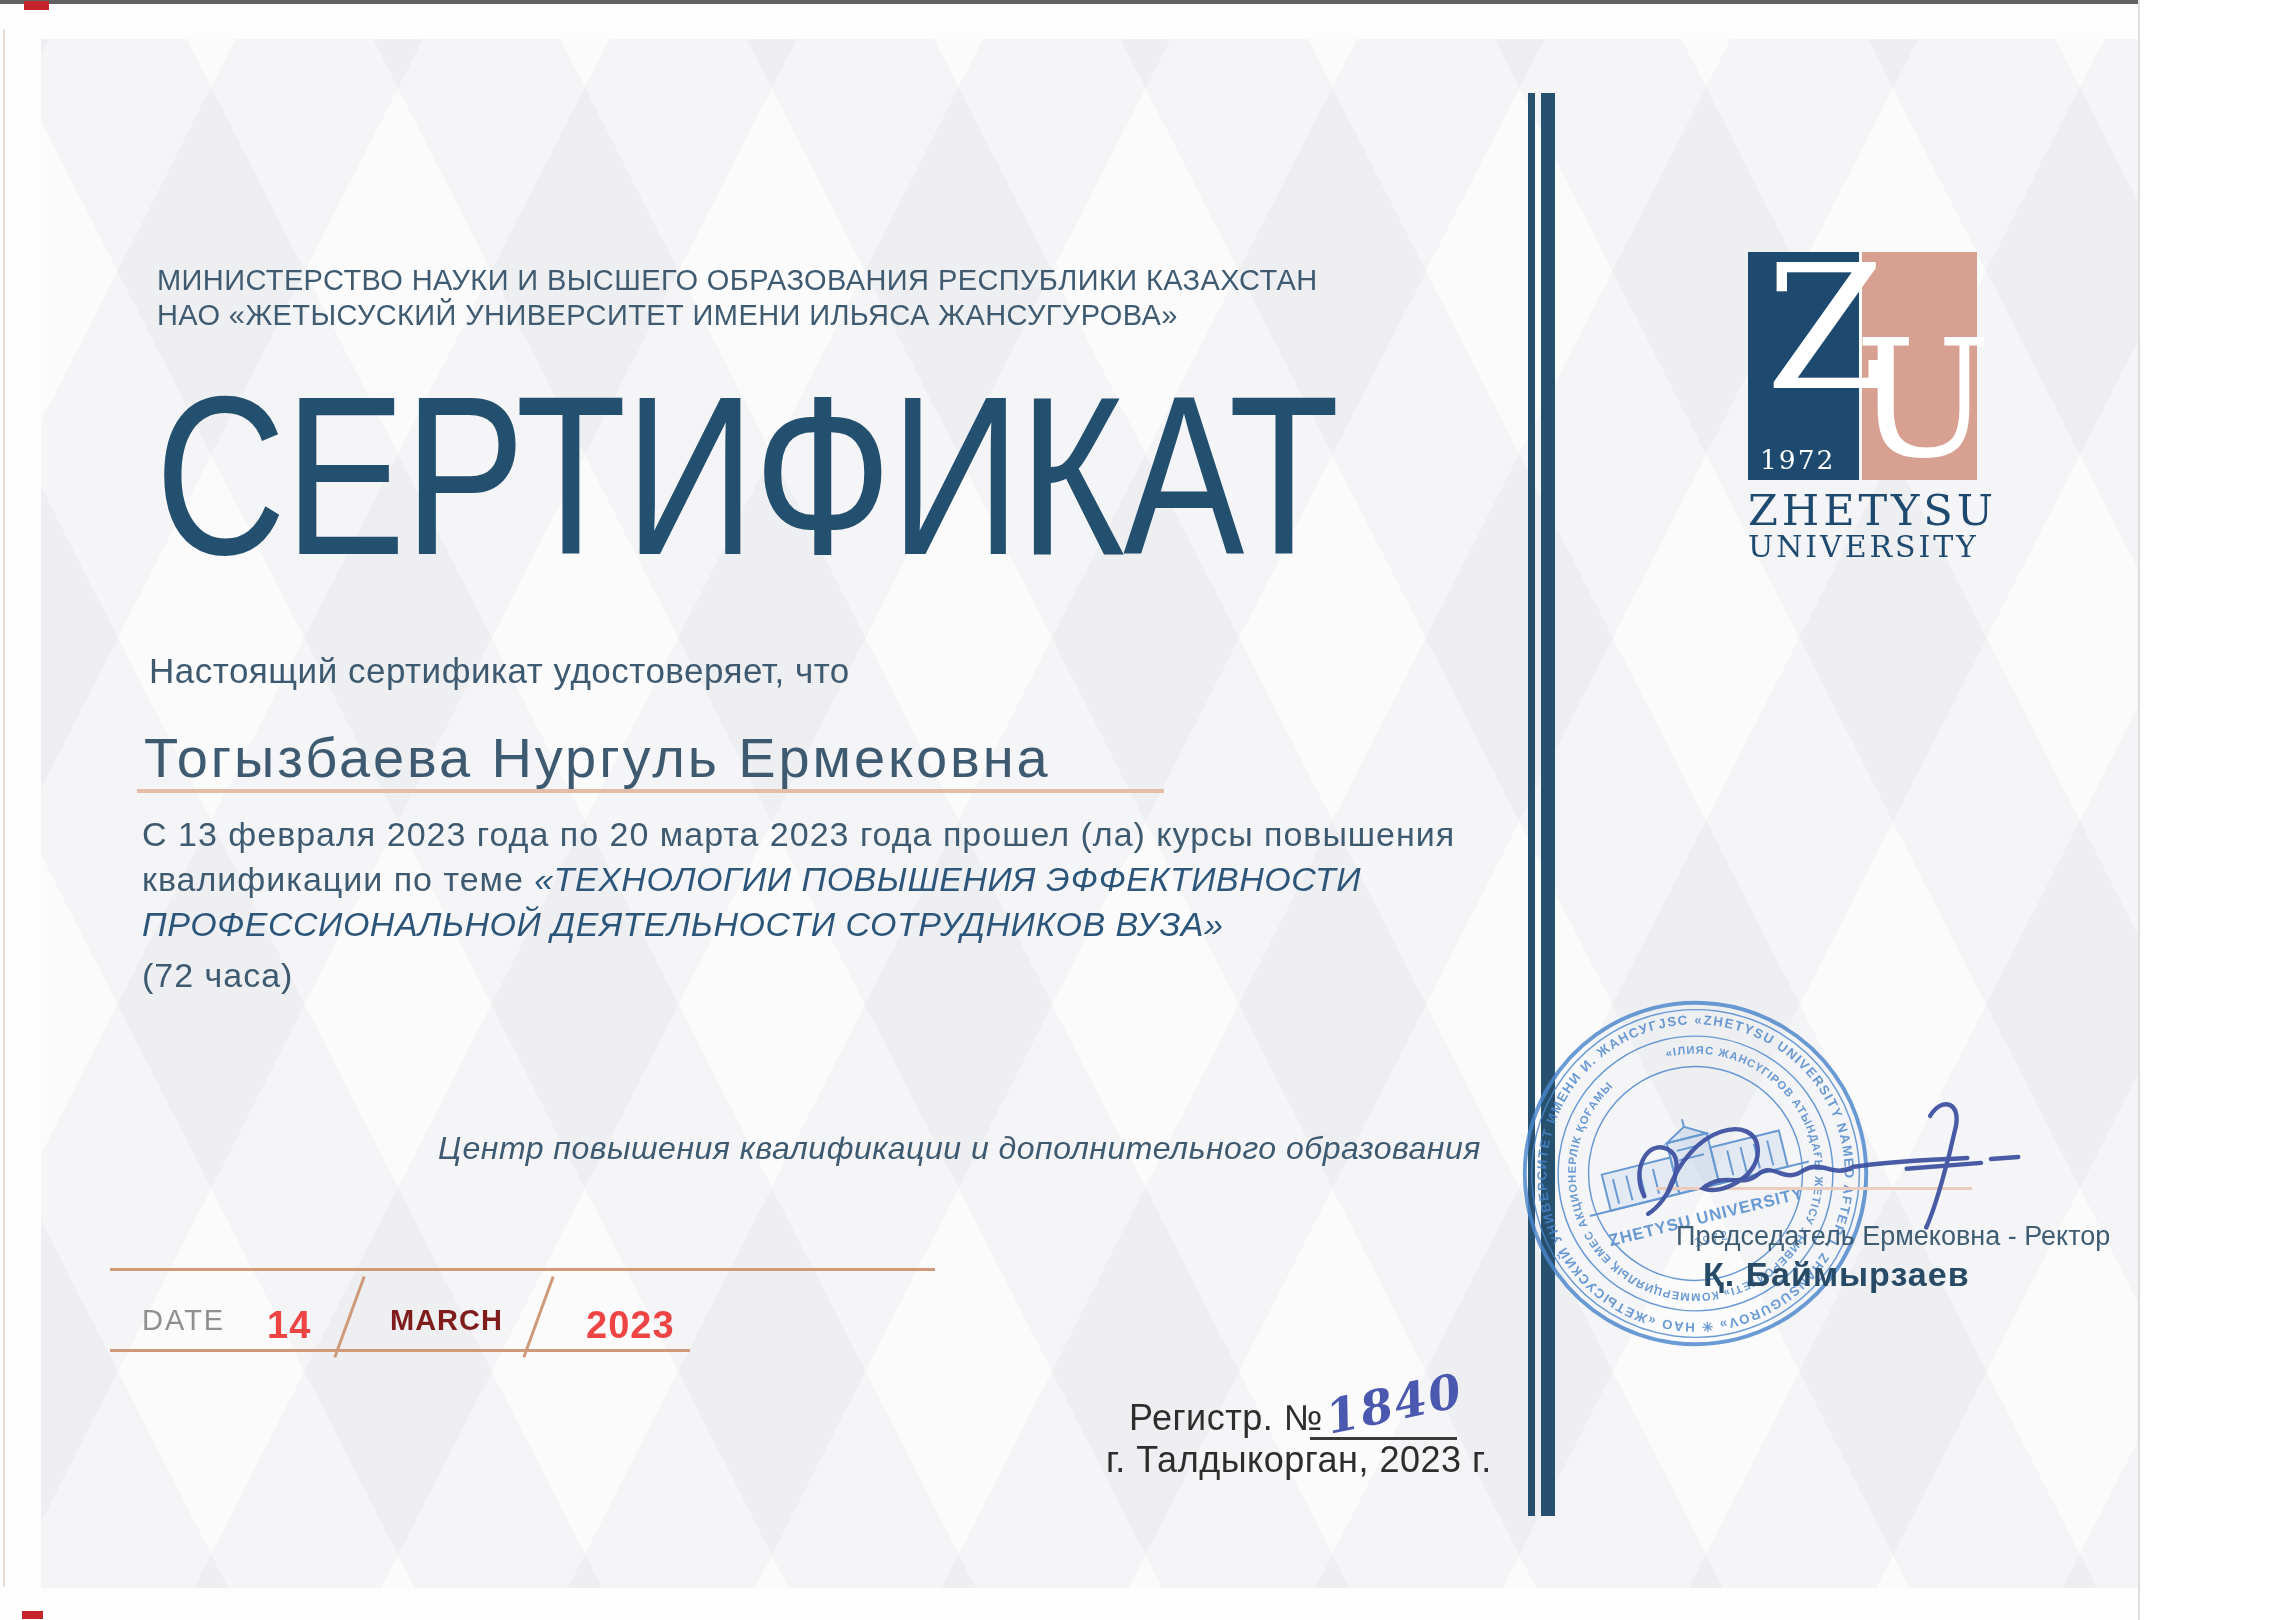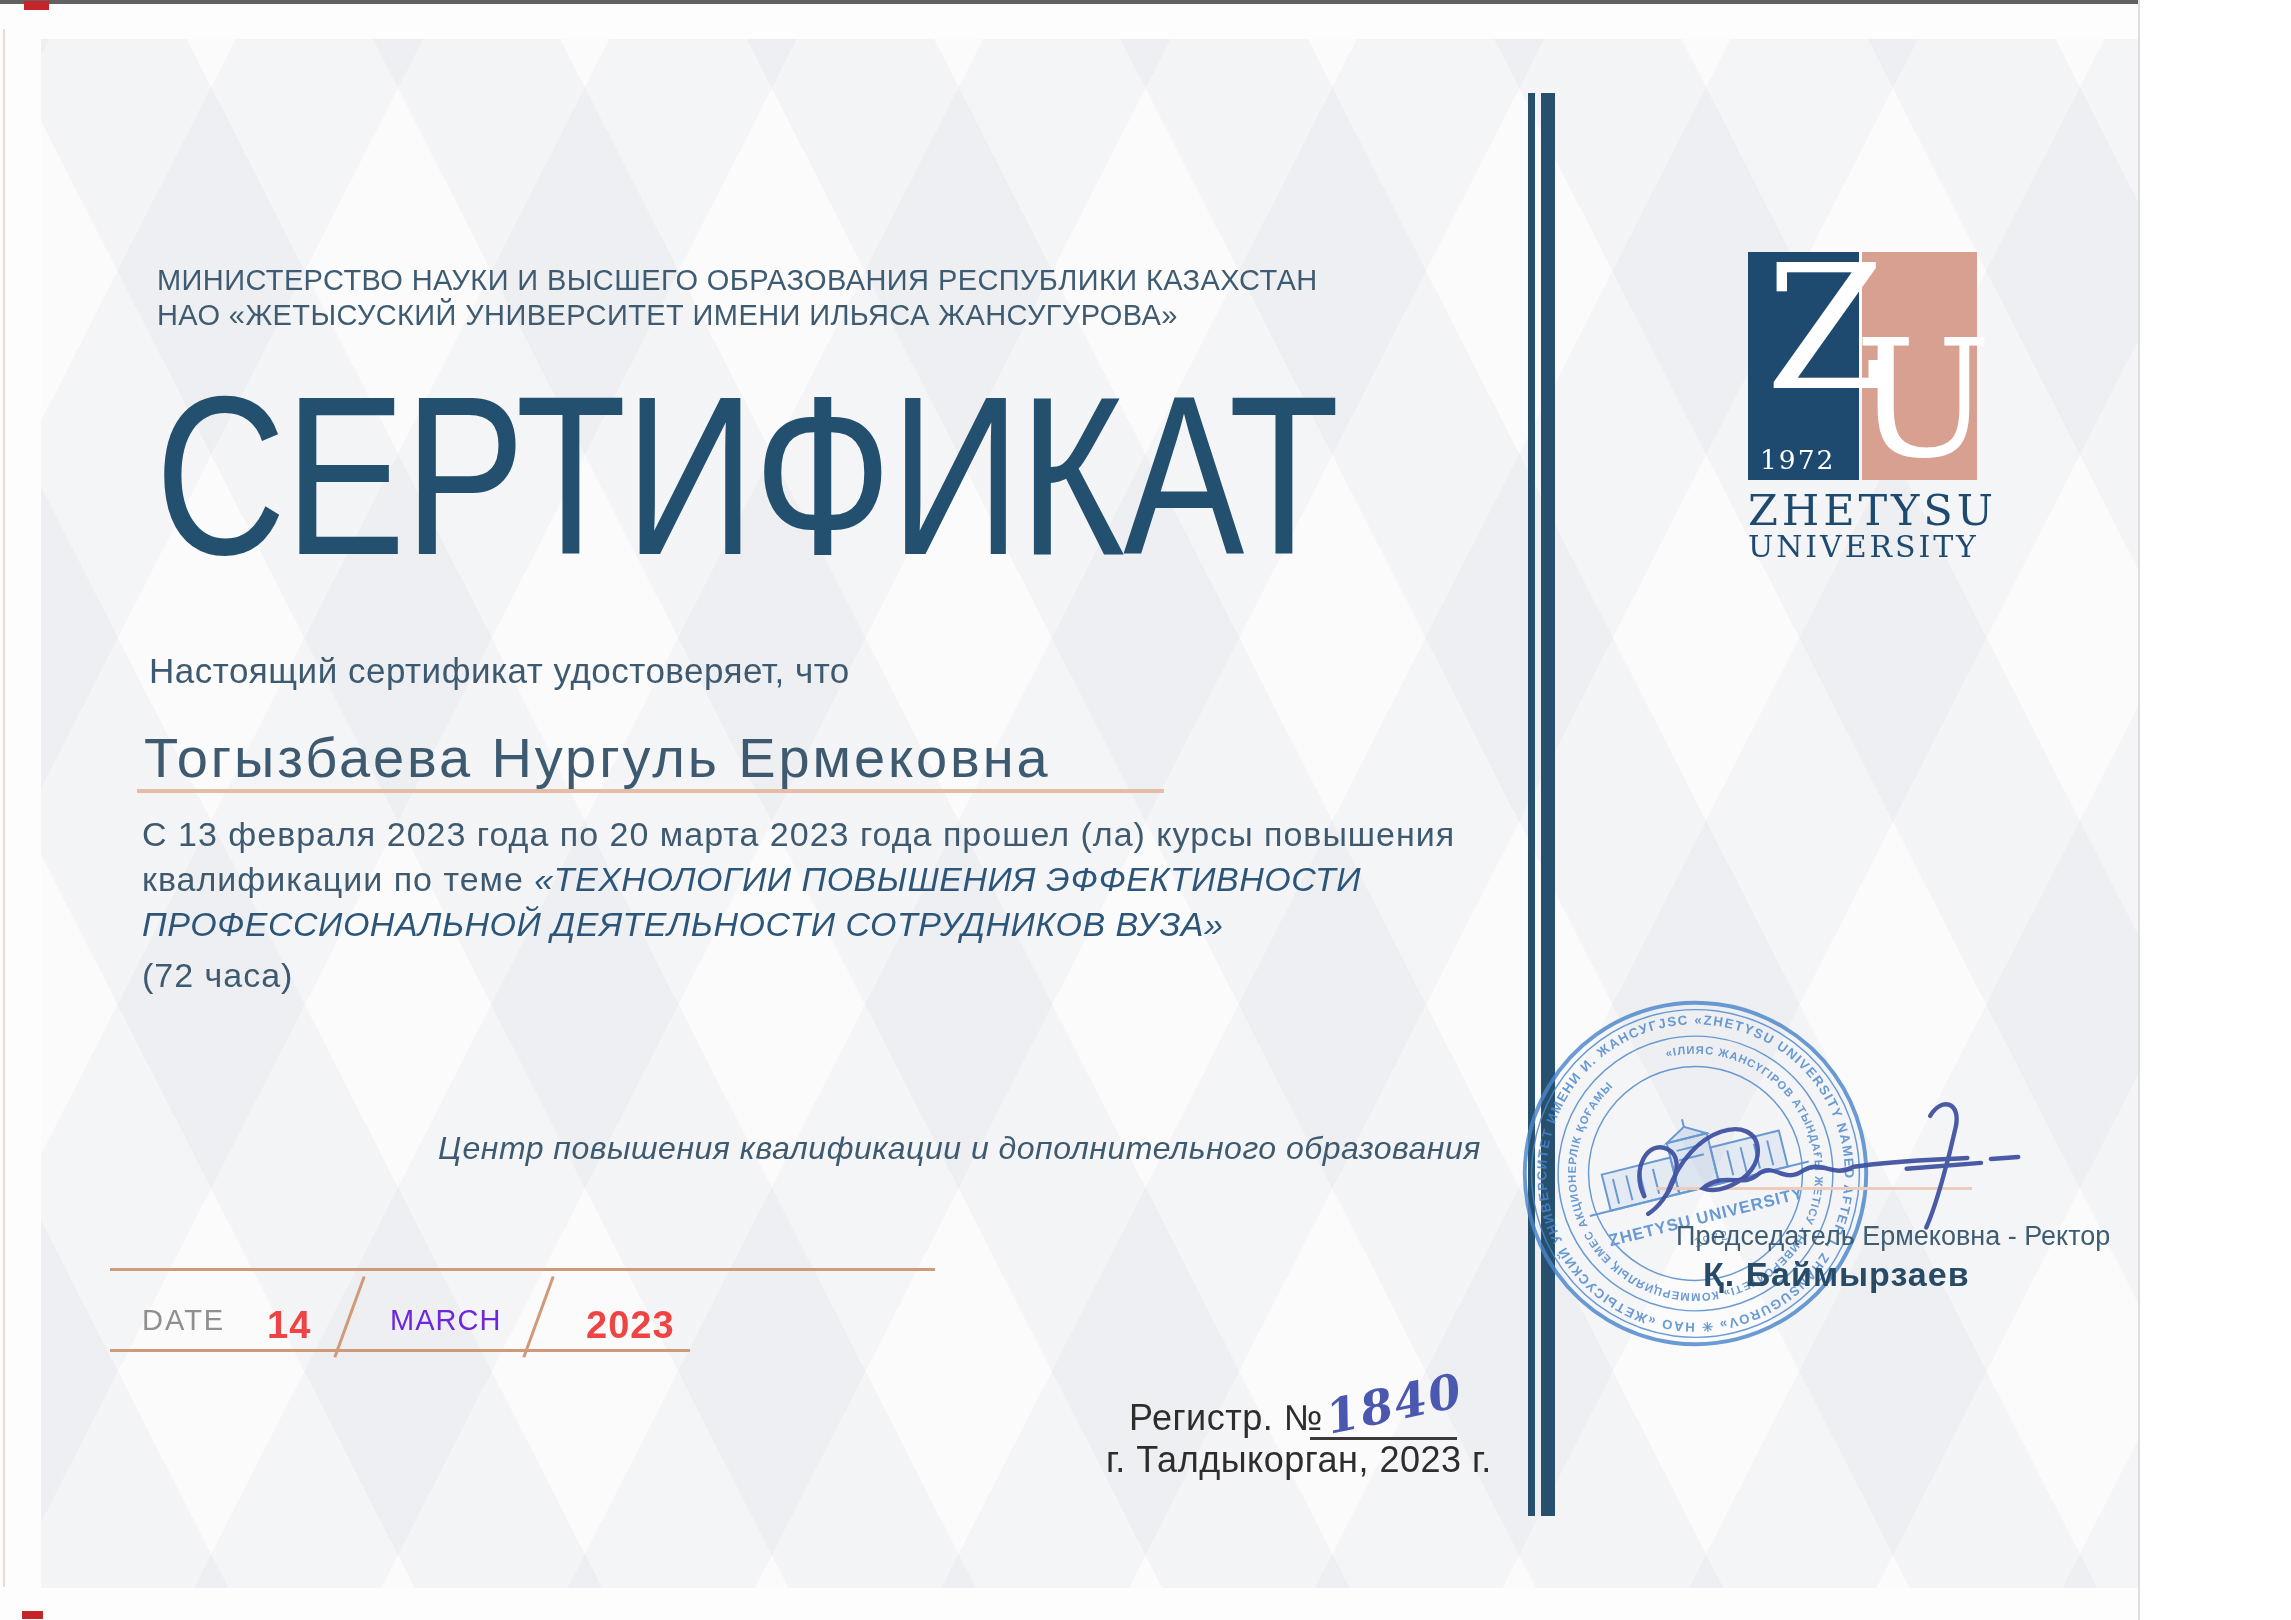--- a/index.html
+++ b/index.html
@@ -27,21 +27,21 @@
   .certifies{font-size:35px;color:#3d5a70;letter-spacing:0.5px;}
   .recipient{font-size:56px;color:#3d5a70;letter-spacing:2.9px;white-space:nowrap;}
   .name-underline{background:#e5bda6;height:3.9px;}
   .bodyline{font-size:34px;line-height:45px;letter-spacing:1px;color:#3d5a70;white-space:nowrap;}
   .boldtheme{font-weight:400;font-style:italic;color:#2c557a;letter-spacing:0.5px;}
   .issuer{font-size:32px;font-style:italic;color:#3d5a70;letter-spacing:0.5px;white-space:nowrap;}
   .hline{background:#cf9a79;height:3.4px;}
   .slash{width:3.4px;height:86px;background:#cf9a79;transform:rotate(20deg);}
   .date-label{font-size:29px;color:#8f8f8f;letter-spacing:2px;}
   .date-val{font-size:38px;color:#ef4444;font-weight:600;letter-spacing:1px;}
-  .date-month{font-size:29px;color:#6d28d9;font-weight:400;letter-spacing:1px;}
+  .date-month{font-size:29px;color:#7f1d1d;font-weight:700;letter-spacing:1px;}
   .reg-text{font-size:36px;color:#2d2d2d;letter-spacing:0.5px;white-space:nowrap;}
   .reg-number{
     font-family:"DejaVu Serif",serif;font-style:italic;font-weight:700;
     font-size:47px;color:#4b58b0;transform:rotate(-12deg);letter-spacing:2px;
   }
   .reg-underline{background:#3a3a3a;height:2.5px;}
   .divider-bar{background:#26506e;}
   .logo-rect{position:absolute;}
   .logo-letter{position:absolute;font-family:"DejaVu Serif",serif;color:#ffffff;line-height:1;}
   .logo-year{position:absolute;font-family:"DejaVu Serif",serif;color:#ffffff;font-size:26.5px;letter-spacing:2px;}

